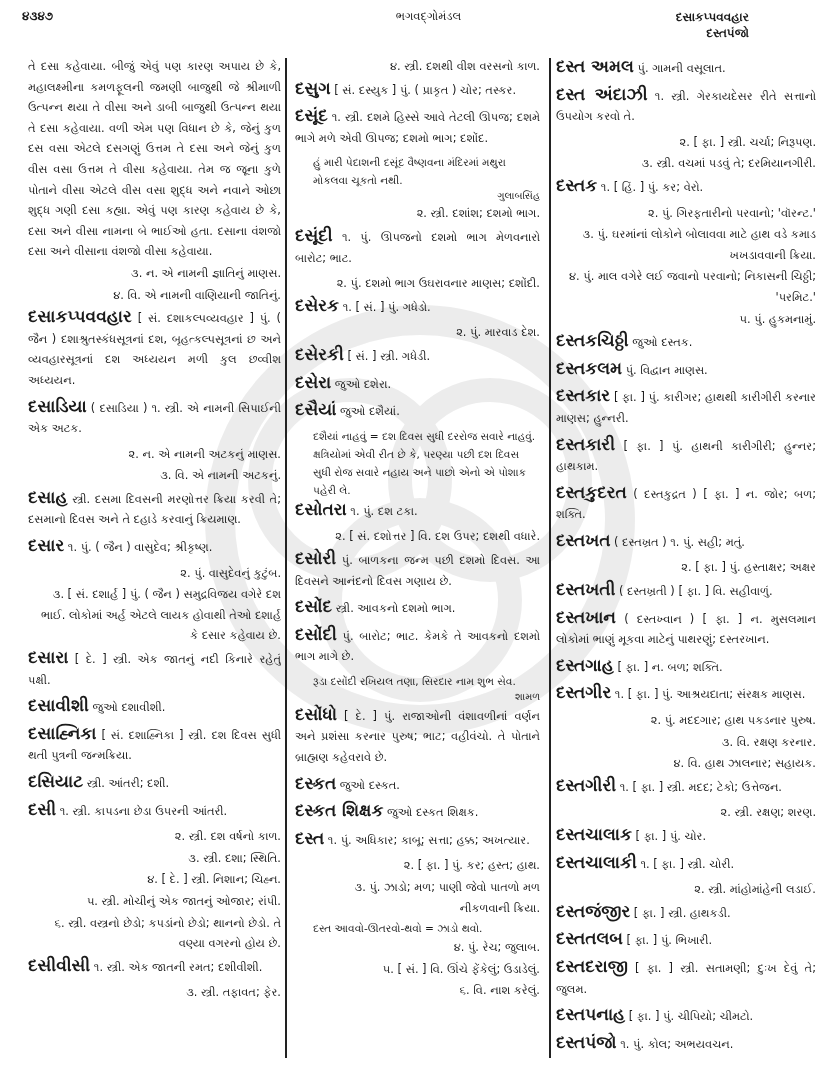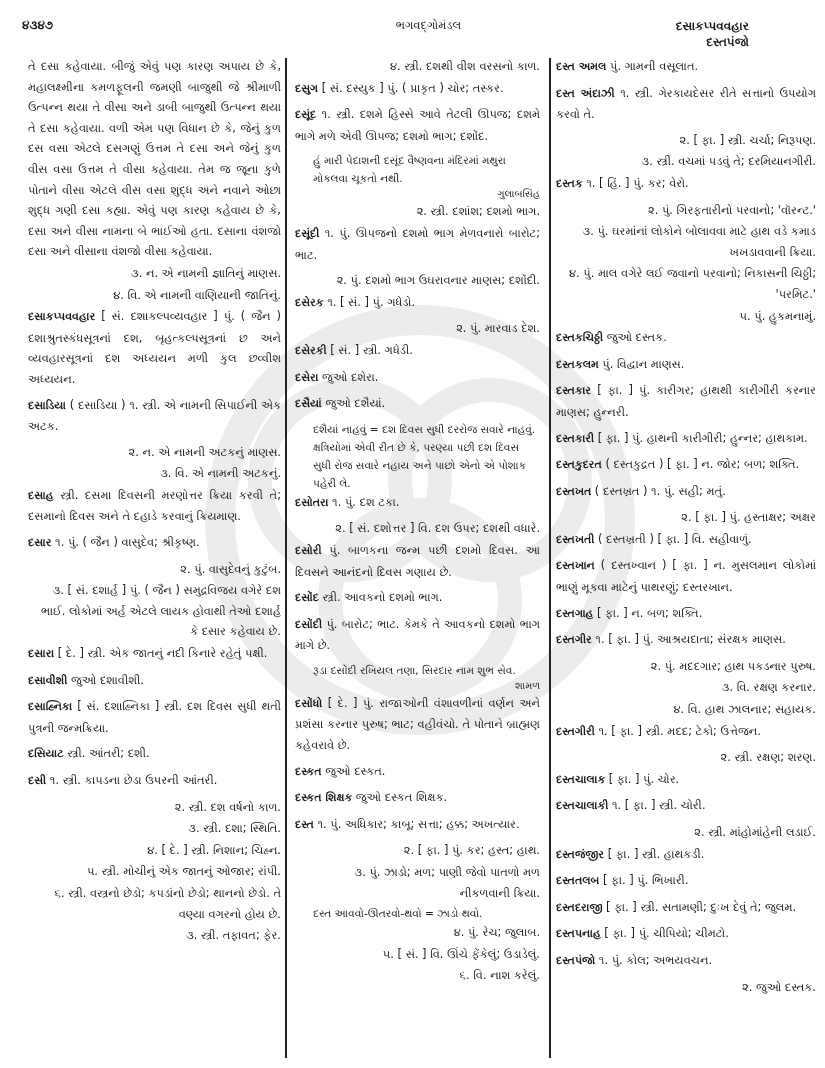--- a/index.html
+++ b/index.html
@@ -7,21 +7,21 @@
     width: 825px; height: 1068px; overflow: hidden;
     background: #ffffff; color: #1a1a1a;
     font-family: "DejaVu Sans", sans-serif;
     position: relative;
   }
   .watermark {
     position: absolute; left: 200px; top: 300px; width: 440px; height: 440px;
     pointer-events: none; opacity: 0.07;
   }
   .header {
-    position: absolute; left: 0; top: 8px; width: 763px; height: 52px;
+    position: absolute; left: 0; top: 0; width: 763px; height: 52px; font-family: Liberation Mono, monospace;
   }
   .page-num {
     position: absolute; left: 22px; top: 10px; font-size: 12px; font-weight: bold;
   }
   .running-title {
     position: absolute; left: 0; width: 825px; top: 10px; text-align: center;
     font-size: 11.5px;
     padding-left: 16px;
   }
   .guide-words {
@@ -34,21 +34,21 @@
   }
   .col-1 { left: 28px; width: 253px; }
   .col-2 { left: 295px; width: 245px; }
   .col-3 { left: 556px; width: 260px; }
   .rule {
     position: absolute; width: 1.6px; background: #222;
   }
   .rule-1 { left: 285px; top: 58px; height: 1000px; }
   .rule-2 { left: 549px; top: 58px; height: 1000px; }
   .entry { margin: 0 0 5px 0; text-align: justify; }
-  .headword { font-weight: bold; font-size: 11px; }
+  .headword { font-weight: bold; font-size: 17px; }
   .sense { padding-left: 8px; margin-bottom: 1px; text-align: right; }
   .quote { padding-left: 18px; font-size: 10.6px; line-height: 18px; }
   .quote-src { display: block; text-align: right; font-size: 10px; line-height: 14px; }
   .para { text-align: justify; margin-bottom: 1px; }
 </style>
 </head>
 <body>
 
 <svg class="watermark" viewBox="0 0 440 440">
   <circle cx="220" cy="220" r="200" fill="none" stroke="#000" stroke-width="30"></circle>
@@ -84,20 +84,21 @@
     <div class="entry"><span class="headword">દસારા</span><span> [ દે. ] સ્ત્રી. એક જાતનું નદી કિનારે રહેતું પક્ષી.</span></div>
     <div class="entry"><span class="headword">દસાવીશી</span><span> જુઓ દશાવીશી.</span></div>
     <div class="entry"><span class="headword">દસાહ્નિકા</span><span> [ સં. દશાહ્નિકા ] સ્ત્રી. દશ દિવસ સુધી થતી પુત્રની જન્મક્રિયા.</span></div>
     <div class="entry"><span class="headword">દસિયાટ</span><span> સ્ત્રી. આંતરી; દશી.</span></div>
     <div class="entry"><span class="headword">દસી</span><span> ૧. સ્ત્રી. કાપડના છેડા ઉપરની આંતરી.</span></div>
     <div class="sense">૨. સ્ત્રી. દશ વર્ષનો કાળ.</div>
     <div class="sense">૩. સ્ત્રી. દશા; સ્થિતિ.</div>
     <div class="sense">૪. [ દે. ] સ્ત્રી. નિશાન; ચિહ્ન.</div>
     <div class="sense">૫. સ્ત્રી. મોચીનું એક જાતનું ઓજાર; રાંપી.</div>
     <div class="sense">૬. સ્ત્રી. વસ્ત્રનો છેડો; કપડાંનો છેડો; થાનનો છેડો. તે વણ્યા વગરનો હોય છે.</div>
+    <div class="entry"><span class="headword">દસીવીસી</span><span> ૧. સ્ત્રી. એક જાતની રમત; દશીવીશી.</span></div>
     <div class="sense">૩. સ્ત્રી. તફાવત; ફેર.</div>
   </div>
 <div class="column col-2">
     <div class="sense">૪. સ્ત્રી. દશથી વીશ વરસનો કાળ.</div>
     <div class="entry"><span class="headword">દસુગ</span><span> [ સં. દસ્યુક ] પું. ( પ્રાકૃત ) ચોર; તસ્કર.</span></div>
     <div class="entry"><span class="headword">દસૂંદ</span><span> ૧. સ્ત્રી. દશમે હિસ્સે આવે તેટલી ઊપજ; દશમે ભાગે મળે એવી ઊપજ; દશમો ભાગ; દશોંદ.</span></div>
     <div class="quote"><span>હું મારી પેદાશની દસૂંદ વૈષ્ણવના મંદિરમાં મથુરા મોકલવા ચૂકતો નથી.</span><span class="quote-src">ગુલાબસિંહ</span></div>
     <div class="sense">૨. સ્ત્રી. દશાંશ; દશમો ભાગ.</div>
     <div class="entry"><span class="headword">દસૂંદી</span><span> ૧. પું. ઊપજનો દશમો ભાગ મેળવનારો બારોટ; ભાટ.</span></div>
     <div class="sense">૨. પું. દશમો ભાગ ઉઘરાવનાર માણસ; દશોંદી.</div>

